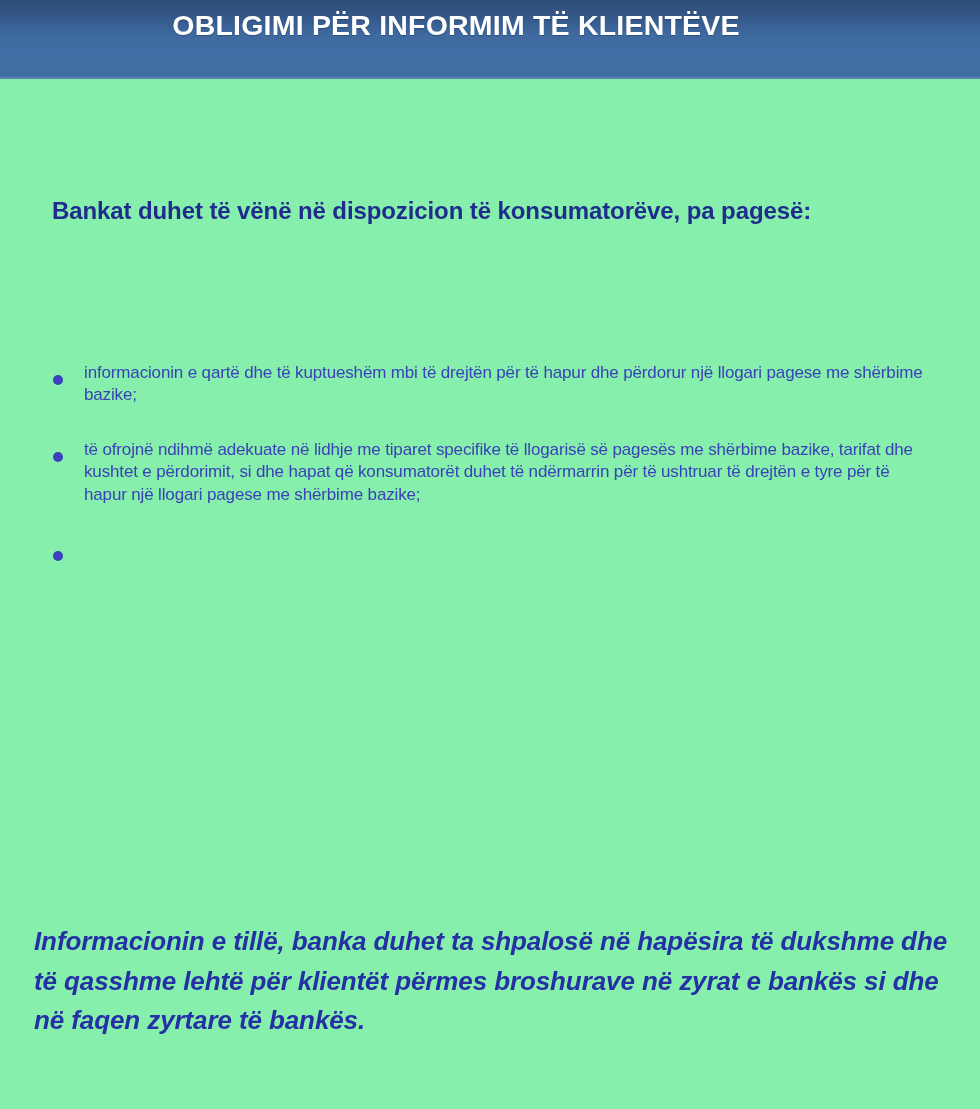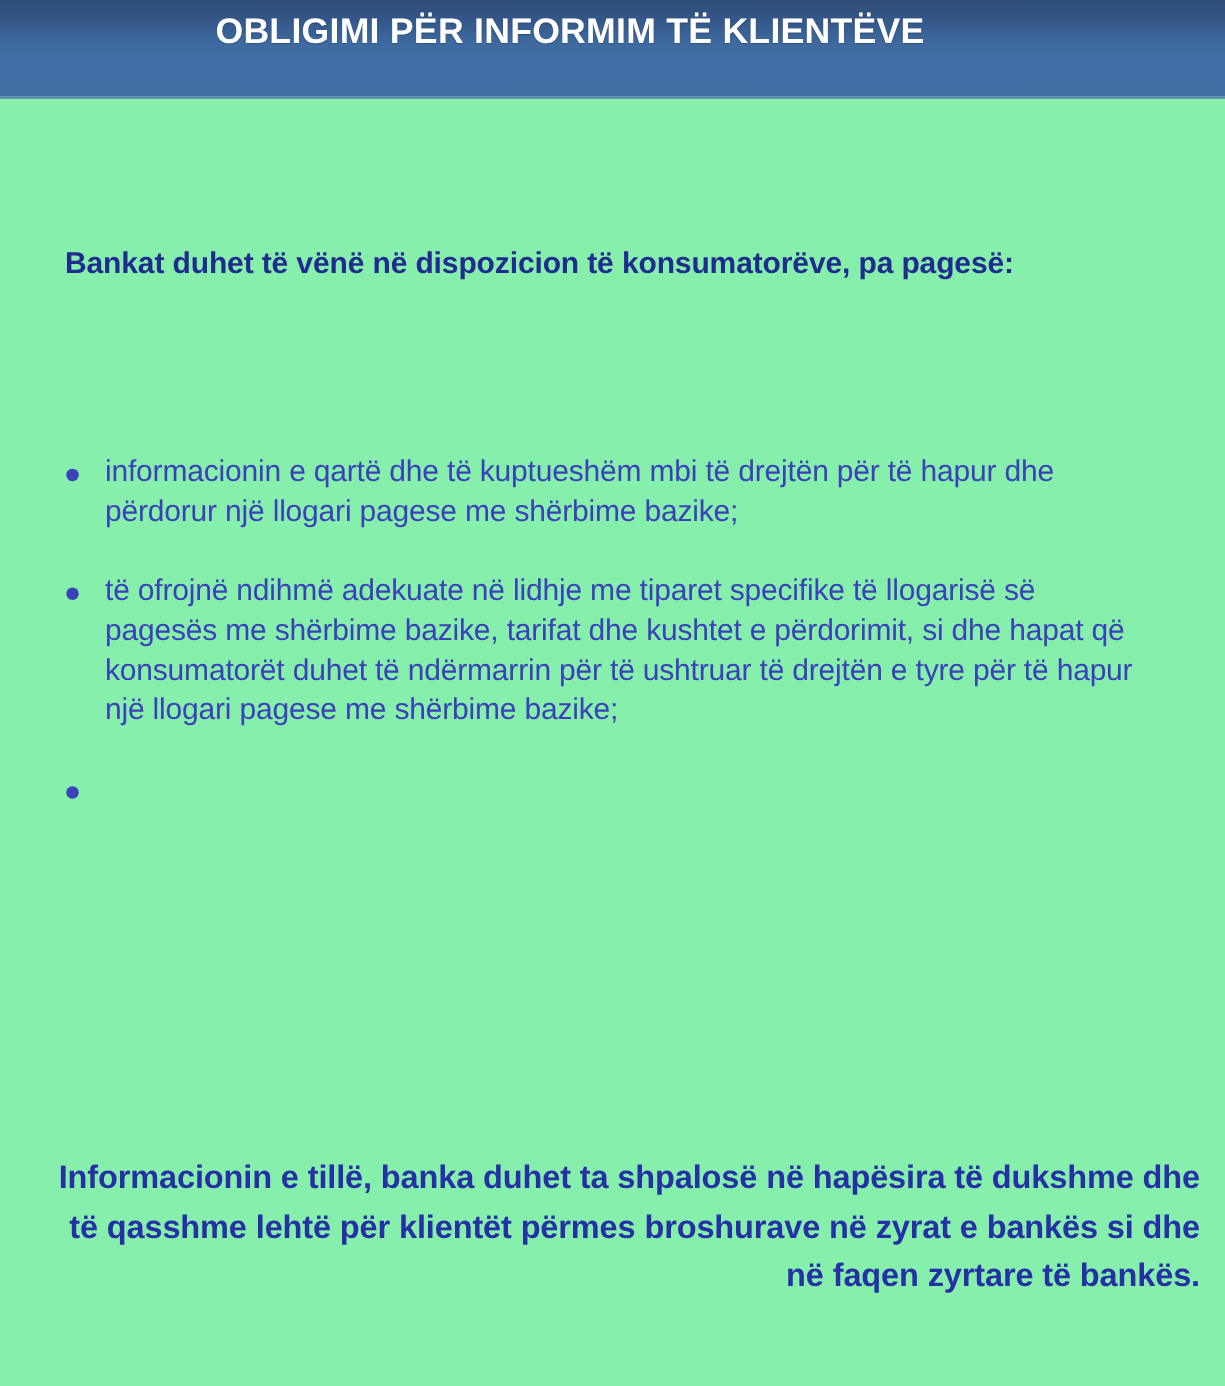--- a/index.html
+++ b/index.html
@@ -84,44 +84,45 @@
     width: 880px;
     margin: 0;
     padding: 0;
     list-style: none;
   }
   .bullet-item {
     position: relative;
     padding-left: 40px;
     margin-bottom: 32px;
     color: #3b41b8;
-    font-size: 24px;
+    font-size: 17px;
     line-height: 1.32;
     letter-spacing: -0.15px;
   }
   .bullet-item:last-child { margin-bottom: 0; }
   .bullet-dot {
     position: absolute;
     left: 9px;
     top: 13px;
     width: 10px;
     height: 10px;
     border-radius: 50%;
     background: #3b41b8;
   }
 
   .closing {
     position: absolute;
-    left: 20px;
+    left: 34px;
     top: 843px;
     width: 940px;
-    text-align: right;
+    text-align: left;
     color: #2430a3;
     font-size: 26px;
     font-weight: bold;
+    font-style: italic;
     line-height: 1.52;
     letter-spacing: -0.1px;
   }
 </style>
 </head>
 <body>
 
 <div class="slide">
 
   <div class="banner">

